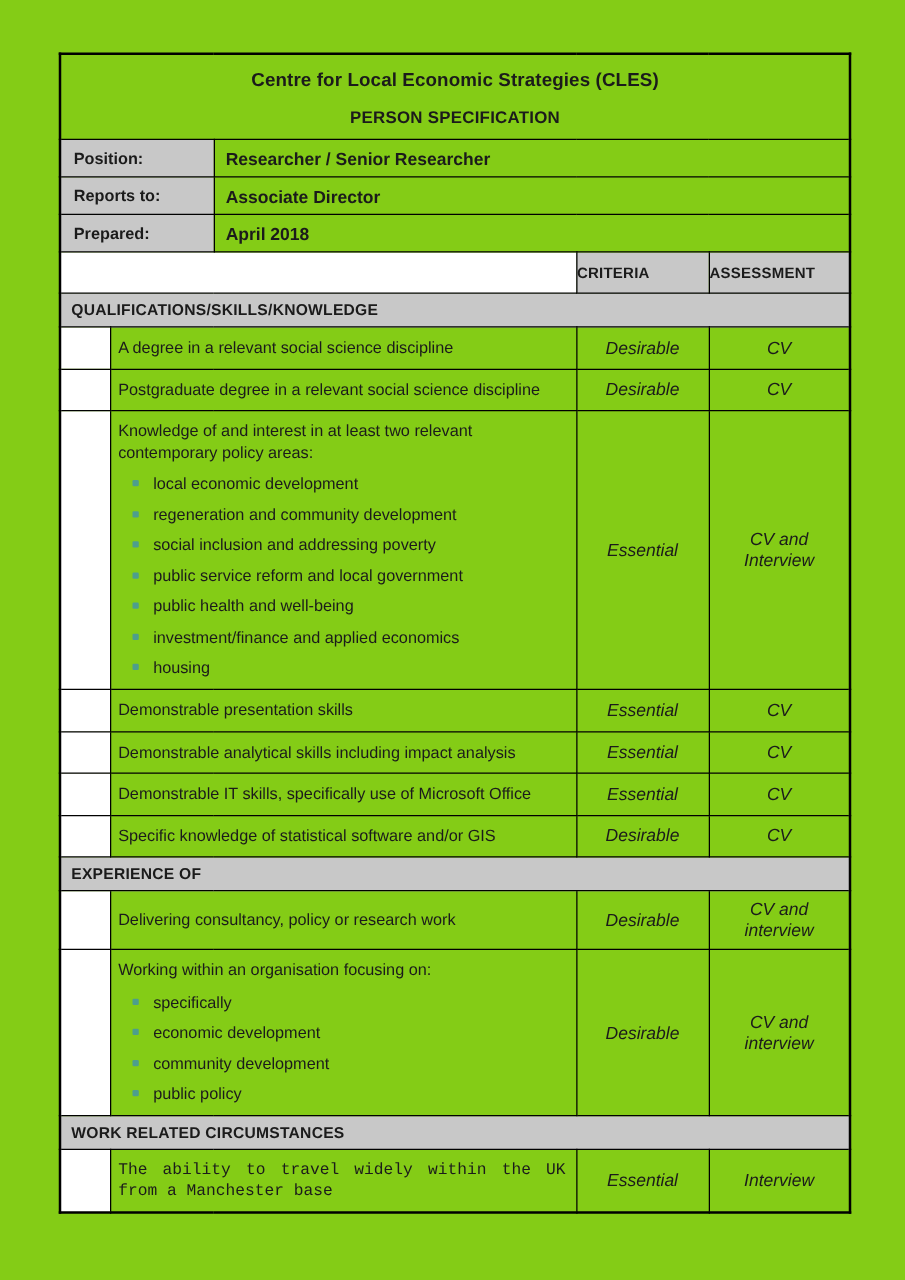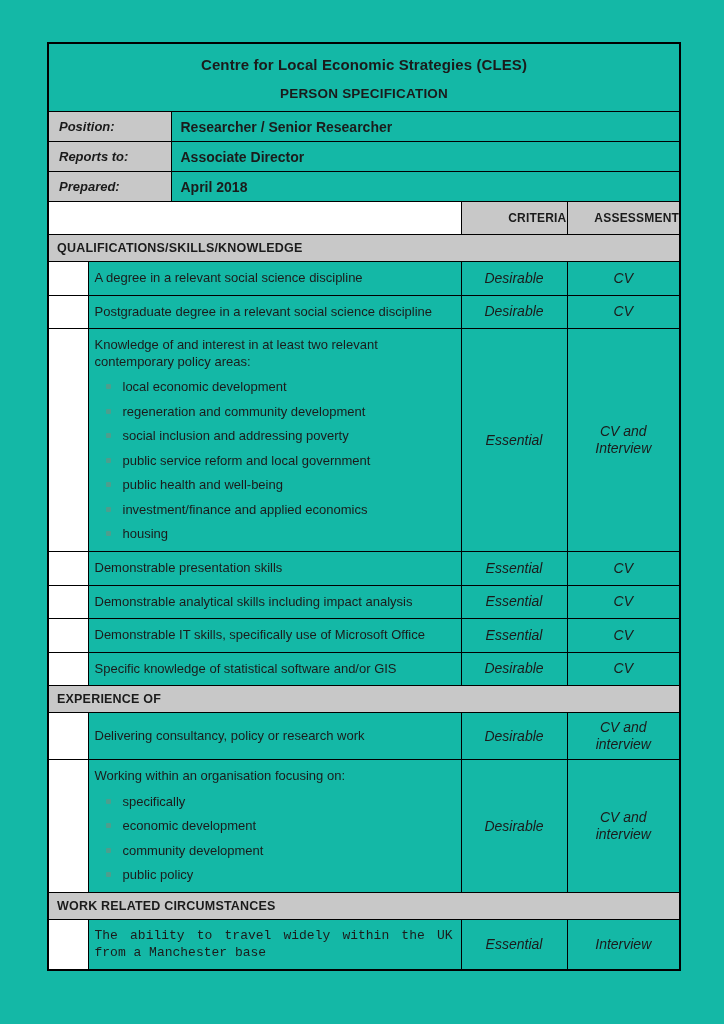--- a/index.html
+++ b/index.html
@@ -6,21 +6,21 @@
   html, body {
     margin: 0;
     padding: 0;
     background: #ffffff;
     font-family: "Liberation Sans", sans-serif;
     color: #1b1b1b;
   }
   .page {
     width: 724px;
     height: 1024px;
-    background: #14b8a6;
+    background: #84cc16;
     padding: 42px 45px 0 47px;
   }
   table.spec-table {
     border-collapse: collapse;
     width: 632px;
     table-layout: fixed;
     border: 2px solid #000;
   }
   table.spec-table td {
     border: 1px solid #000;
@@ -43,34 +43,33 @@
     margin-top: 13px;
     letter-spacing: 0.2px;
   }
   
   .meta-label-cell {
     background: var(--gray, #c8c8c8);
     font-weight: bold;
     font-size: 13px;
     padding: 7px 6px 7px 10px !important;
     height: 29px;
-    font-style: italic;
   }
   .meta-value-cell {
     font-weight: bold;
     font-size: 14px;
     padding: 6px 6px 6px 9px !important;
   }
   
   .blank-cell { background: #ffffff; height: 33px; }
   .col-header-cell {
     background: var(--gray, #c8c8c8);
     font-weight: bold;
     font-size: 12px;
-    text-align: right;
+    text-align: left;
     letter-spacing: 0.2px;
     margin-top: 48px;
   }
   
   .section-cell {
     background: var(--gray, #c8c8c8);
     font-weight: bold;
     font-size: 12.5px;
     padding: 6px 6px 6px 8px !important;
     height: 20px;

